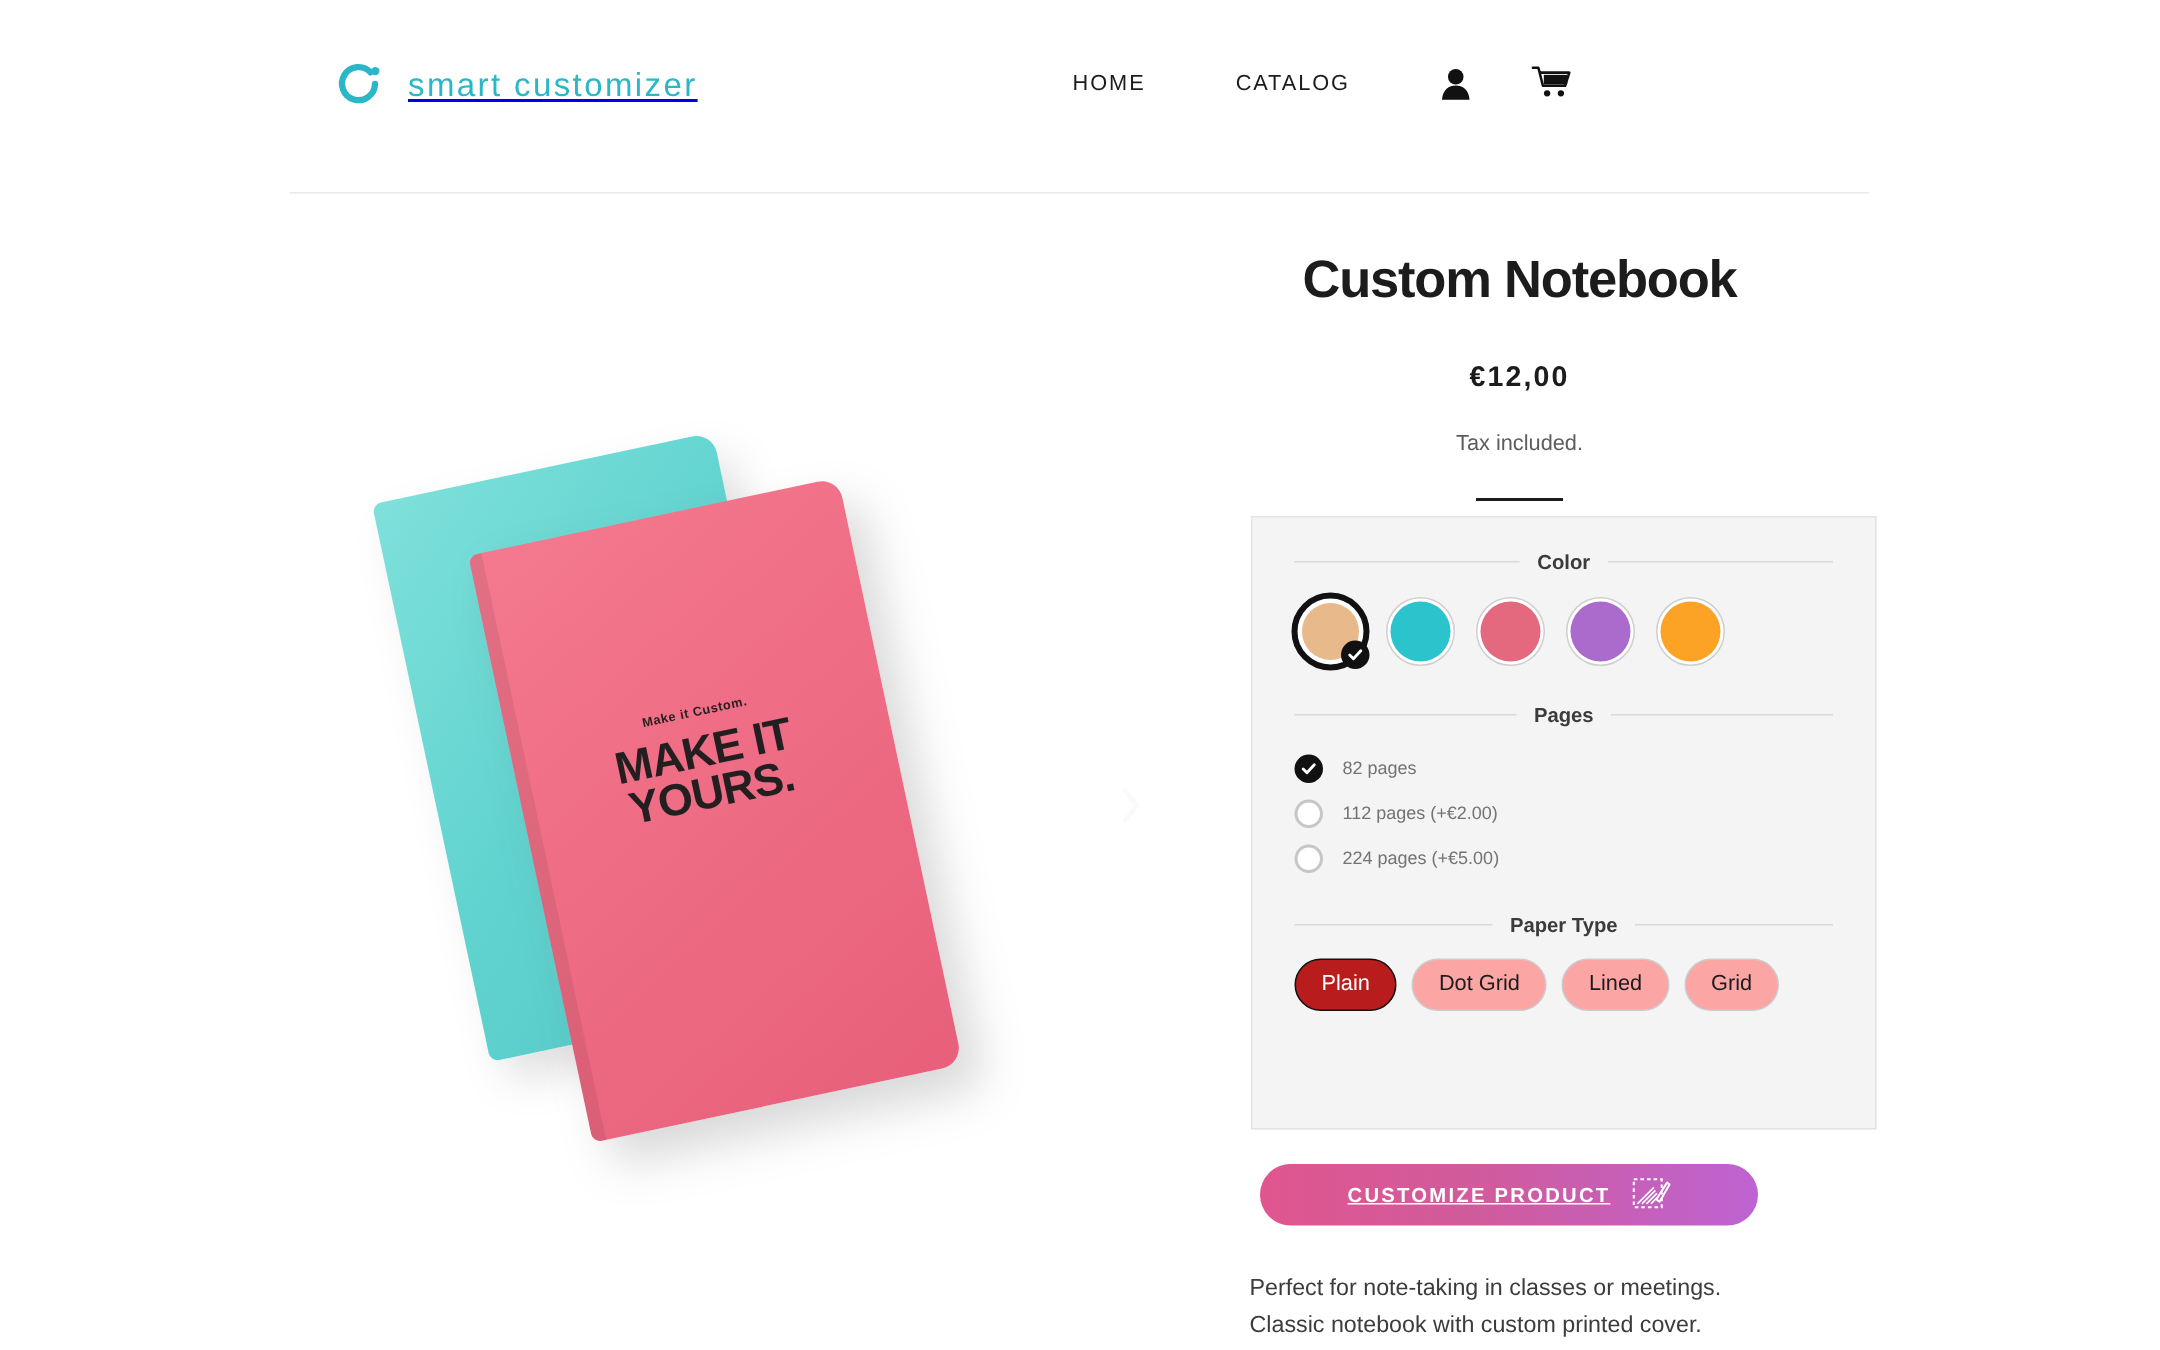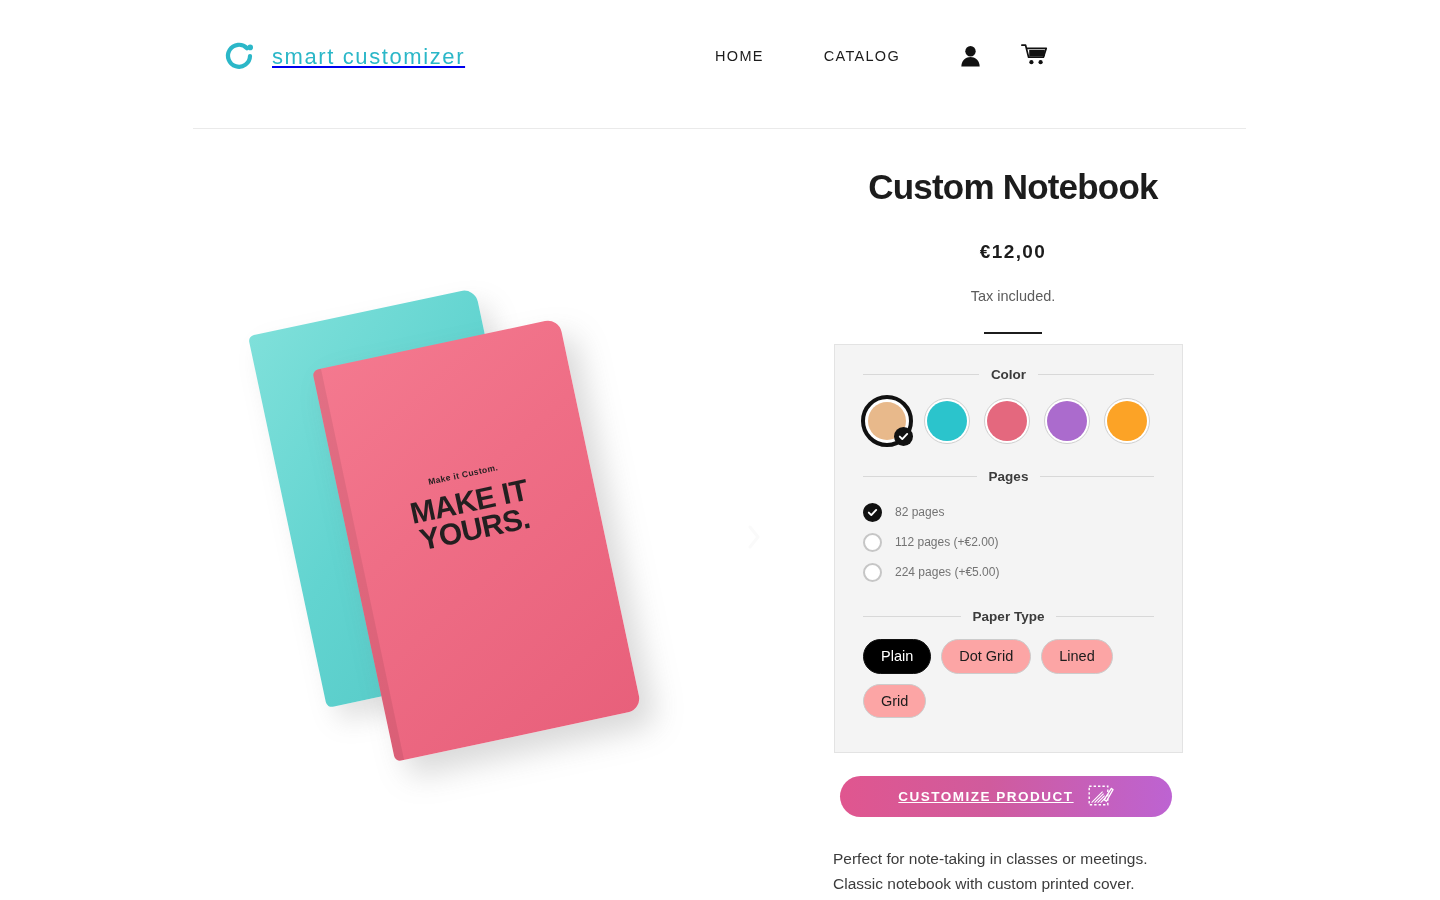--- a/index.html
+++ b/index.html
@@ -105,21 +105,21 @@
     font-size: 14.5px; text-align: center; margin-top: 25px; color: #5c5c5c;
   }
   .rule-short {
     width: 58px; height: 2px; background: #1c1c1c;
     margin: 28px auto 0 auto;
   }
 
   
   .options {
     position: absolute; left: 834px; top: 344px;
-    width: 349px; height: 409px;
+    width: 417px; height: 409px;
     background: #f4f4f4; border: 1px solid #e3e3e3;
     padding: 22px 28px 0 28px;
   }
   .fs { border: 0; margin: 0; padding: 0; }
   .fs + .fs { margin-top: 22px; }
   .legend {
     display: flex; align-items: center; gap: 12px;
     font-size: 13.5px; font-weight: 700; color: #3b3b3b;
   }
   .legend::before, .legend::after {
@@ -159,21 +159,21 @@
   .radio.on { background: #111111; border-color: #111111; }
   .radio-label { font-size: 12px; color: #737373; }
 
   .pills { display: flex; gap: 10px; margin-top: 15px; flex-wrap: wrap; }
   .pill {
     border: 1px solid #cccccc; background: #fca5a5; color: #1c1c1c;
     border-radius: 20px; padding: 9px 17px; font-size: 14.5px;
     cursor: pointer; line-height: 1; white-space: nowrap;
     font-family: "Liberation Sans", sans-serif;
   }
-  .pill.on { background: #000000; border-color: #111111; color: #ffffff; text-align: center; }
+  .pill.on { background: #b91c1c; border-color: #111111; color: #ffffff; text-align: center; }
 
   
   .cta {
     position: absolute; left: 840px; top: 776px;
     width: 332px; height: 41px; border: 0; border-radius: 21px;
     background: linear-gradient(90deg, #e0568f 0%, #d05b9d 45%, #bd63d2 100%);
     color: #ffffff; font-size: 13.5px; font-weight: 700; letter-spacing: 1.5px;
     display: flex; align-items: center; justify-content: center; gap: 14px;
     cursor: pointer; font-family: "Liberation Sans", sans-serif; text-decoration: underline;
   }

